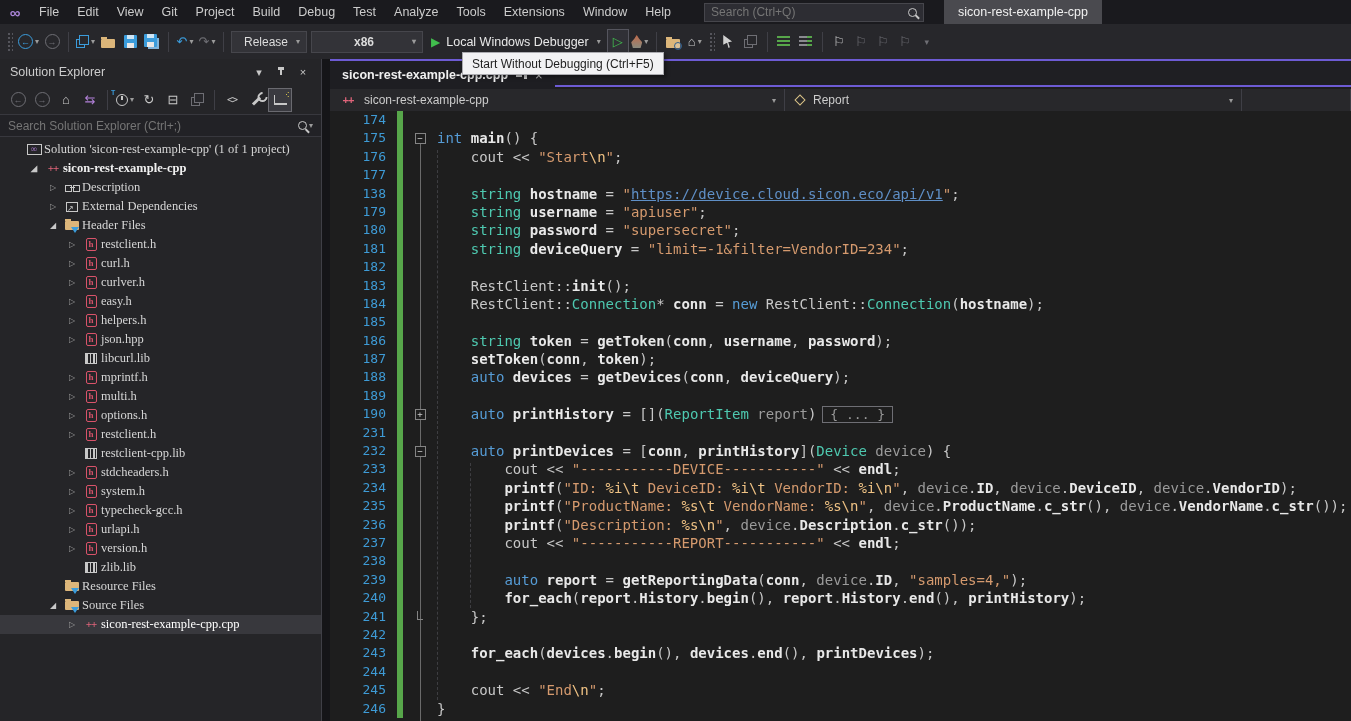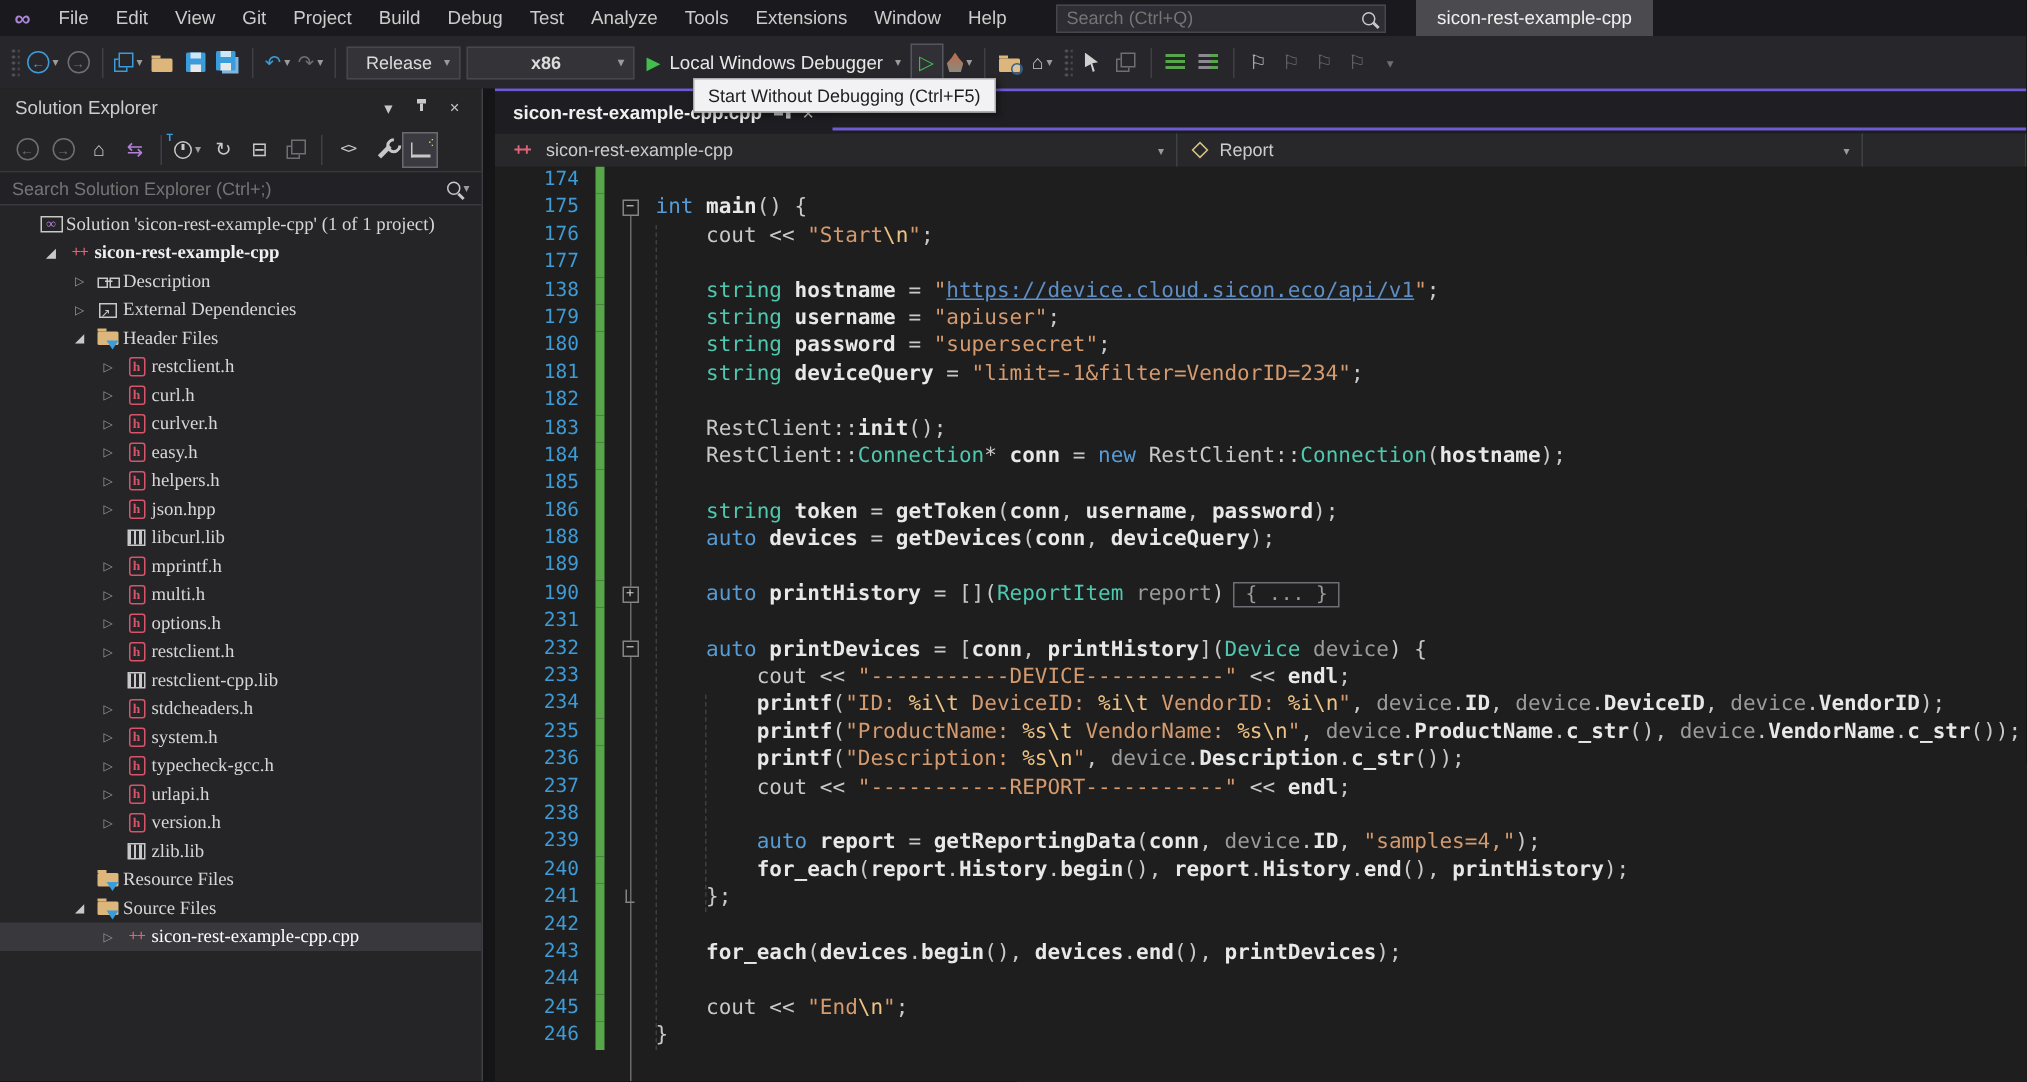--- a/index.html
+++ b/index.html
@@ -619,20 +619,27 @@
           <span class="ctext" style="padding-left: 4ch;"></span>
         </div>
         <div class="cline">
           <span class="ln">186</span>
           <span class="gap1"></span>
           <span class="chg"></span>
           <span class="fold"></span>
           <span class="ctext" style="padding-left: 4ch;"><span class="tok-t">string</span><span class="tok-p"> </span><span class="tok-i">token</span><span class="tok-p"> = </span><span class="tok-i">getToken</span><span class="tok-p">(</span><span class="tok-i">conn</span><span class="tok-p">, </span><span class="tok-i">username</span><span class="tok-p">, </span><span class="tok-i">password</span><span class="tok-p">);</span></span>
         </div>
         <div class="cline">
+          <span class="ln">187</span>
+          <span class="gap1"></span>
+          <span class="chg"></span>
+          <span class="fold"></span>
+          <span class="ctext" style="padding-left: 4ch;"><span class="tok-i">setToken</span><span class="tok-p">(</span><span class="tok-i">conn</span><span class="tok-p">, </span><span class="tok-i">token</span><span class="tok-p">);</span></span>
+        </div>
+        <div class="cline">
           <span class="ln">188</span>
           <span class="gap1"></span>
           <span class="chg"></span>
           <span class="fold"></span>
           <span class="ctext" style="padding-left: 4ch;"><span class="tok-k">auto</span><span class="tok-p"> </span><span class="tok-i">devices</span><span class="tok-p"> = </span><span class="tok-i">getDevices</span><span class="tok-p">(</span><span class="tok-i">conn</span><span class="tok-p">, </span><span class="tok-i">deviceQuery</span><span class="tok-p">);</span></span>
         </div>
         <div class="cline">
           <span class="ln">189</span>
           <span class="gap1"></span>
           <span class="chg"></span>

